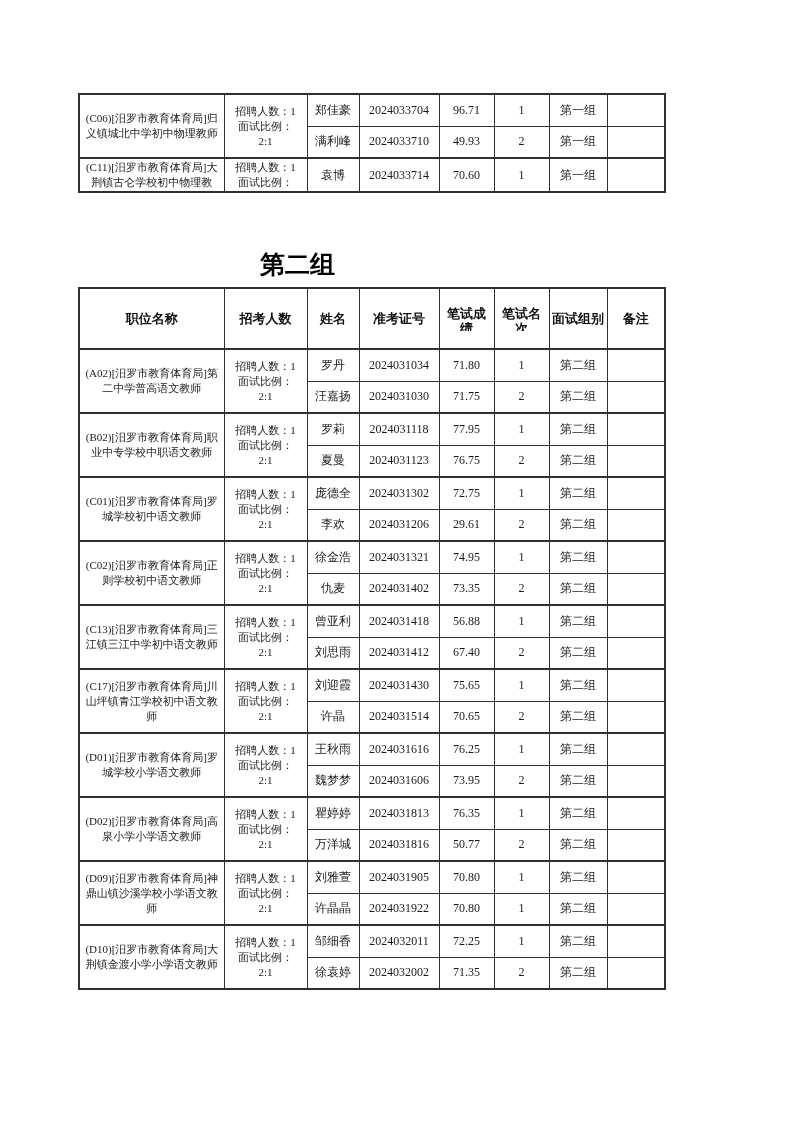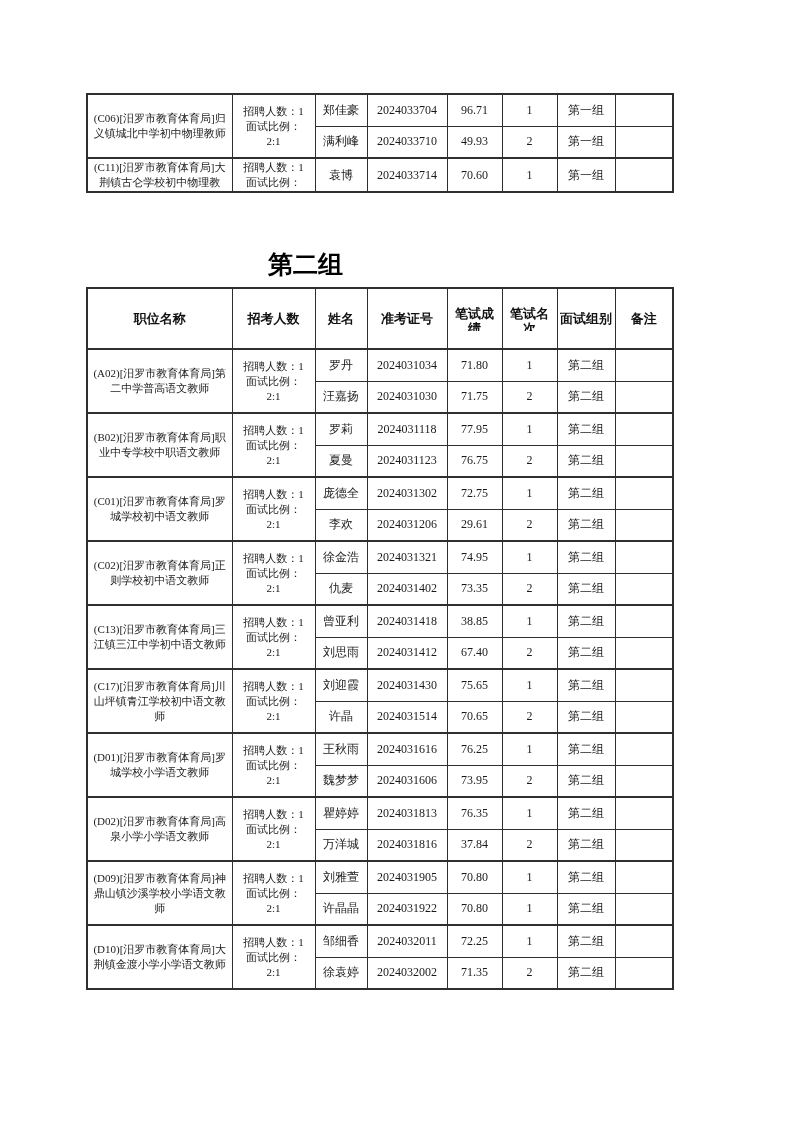--- a/index.html
+++ b/index.html
@@ -2,21 +2,21 @@
 <html><head>
 <meta charset="utf-8">
 <style>
   * { margin:0; padding:0; box-sizing:border-box; }
   html,body { background:#ffffff; }
   body {
     width:793px; height:1122px; position:relative;
     font-family:"Liberation Serif","DejaVu Serif",serif;
     color:#1a1a1a;
   }
-  .page-content { position:absolute; left:86px; top:93px; width:493px; }
+  .page-content { position:absolute; left:78px; top:93px; width:493px; }
 
   table.grid {
     border-collapse:collapse;
     width:586px;
     table-layout:fixed;
     border:2px solid #2f2f2f;
   }
   table.grid col:nth-child(1){width:145px;}
   table.grid col:nth-child(2){width:83px;}
   table.grid col:nth-child(3){width:52px;}
@@ -226,21 +226,21 @@
           <td>第二组</td>
           <td></td>
         </tr>
         <tr class="gstart">
           <td class="pos-cell" rowspan="2">(C13)[汨罗市教育体育局]三江镇三江中学初中语文教师</td>
           <td class="quota-cell" rowspan="2">招聘人数：1
 面试比例：
 2:1</td>
           <td>曾亚利</td>
           <td>2024031418</td>
-          <td>38.85</td>
+          <td>56.88</td>
           <td>1</td>
           <td>第二组</td>
           <td></td>
         </tr>
         <tr>
           <td>刘思雨</td>
           <td>2024031412</td>
           <td>67.40</td>
           <td>2</td>
           <td>第二组</td>
@@ -294,21 +294,21 @@
           <td>瞿婷婷</td>
           <td>2024031813</td>
           <td>76.35</td>
           <td>1</td>
           <td>第二组</td>
           <td></td>
         </tr>
         <tr>
           <td>万洋城</td>
           <td>2024031816</td>
-          <td>37.84</td>
+          <td>50.77</td>
           <td>2</td>
           <td>第二组</td>
           <td></td>
         </tr>
         <tr class="gstart">
           <td class="pos-cell" rowspan="2">(D09)[汨罗市教育体育局]神鼎山镇沙溪学校小学语文教师</td>
           <td class="quota-cell" rowspan="2">招聘人数：1
 面试比例：
 2:1</td>
           <td>刘雅萱</td>

